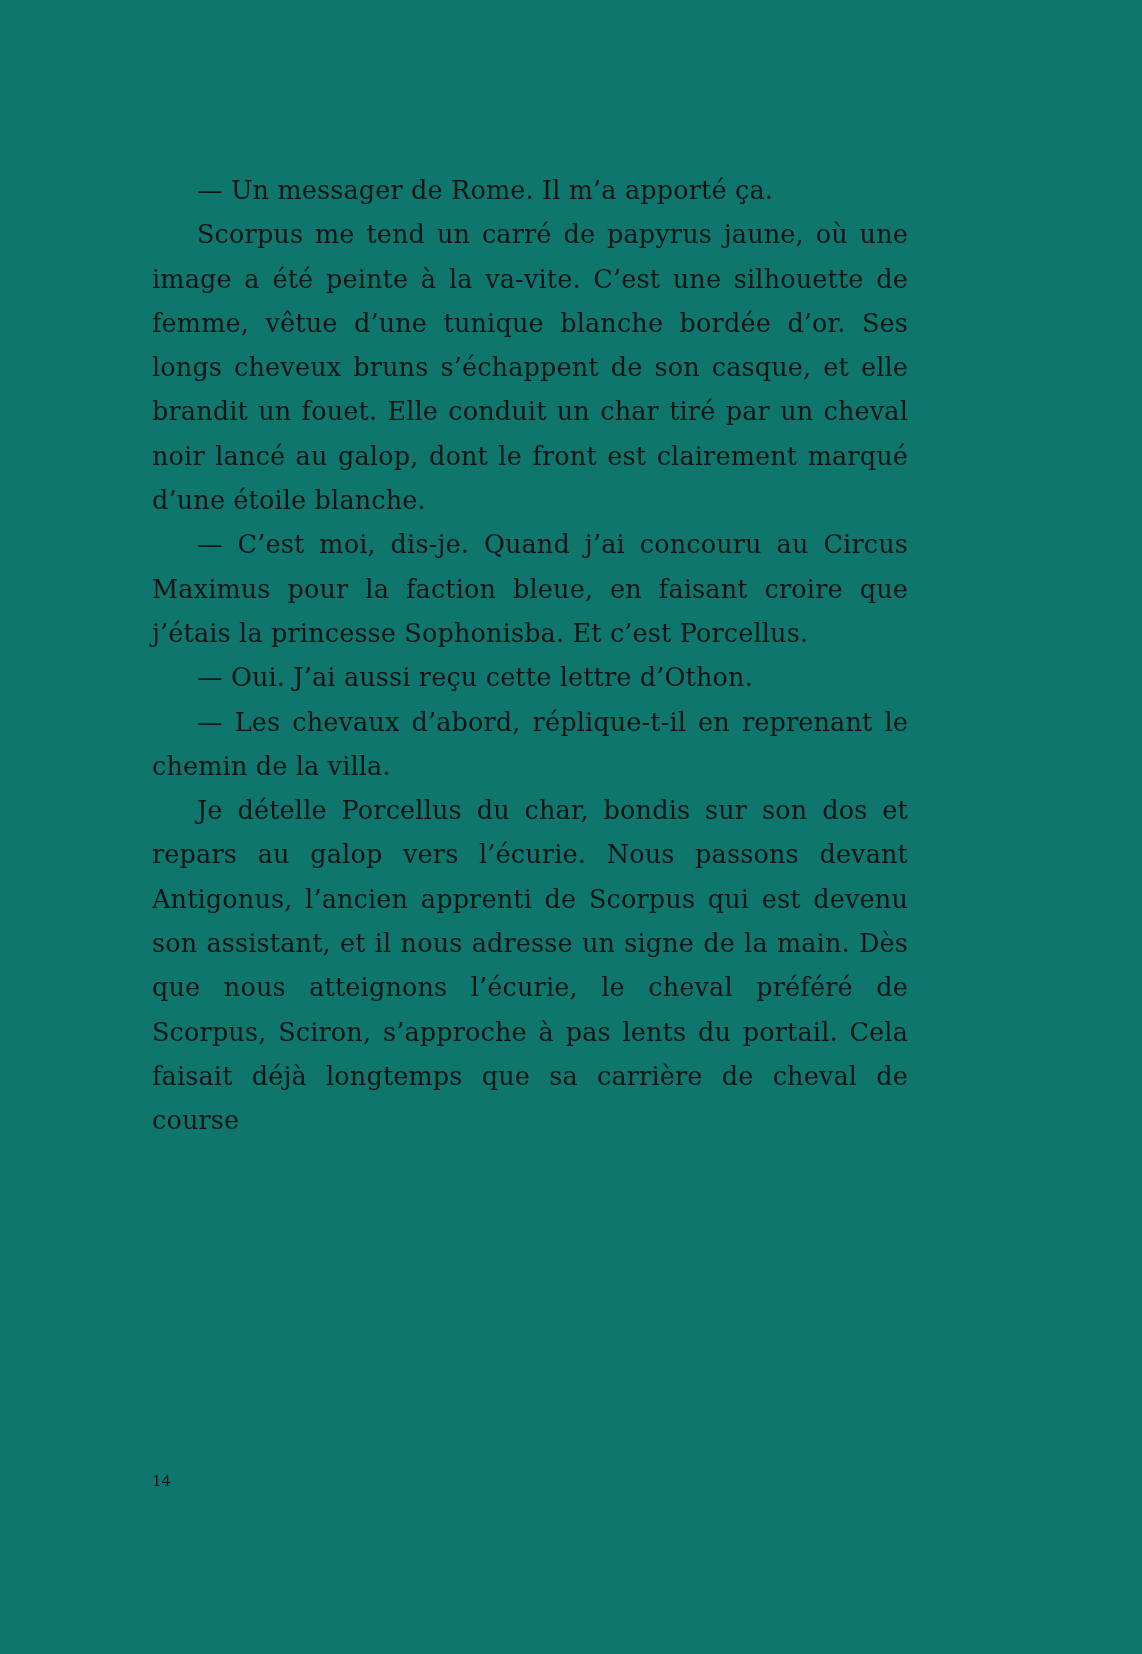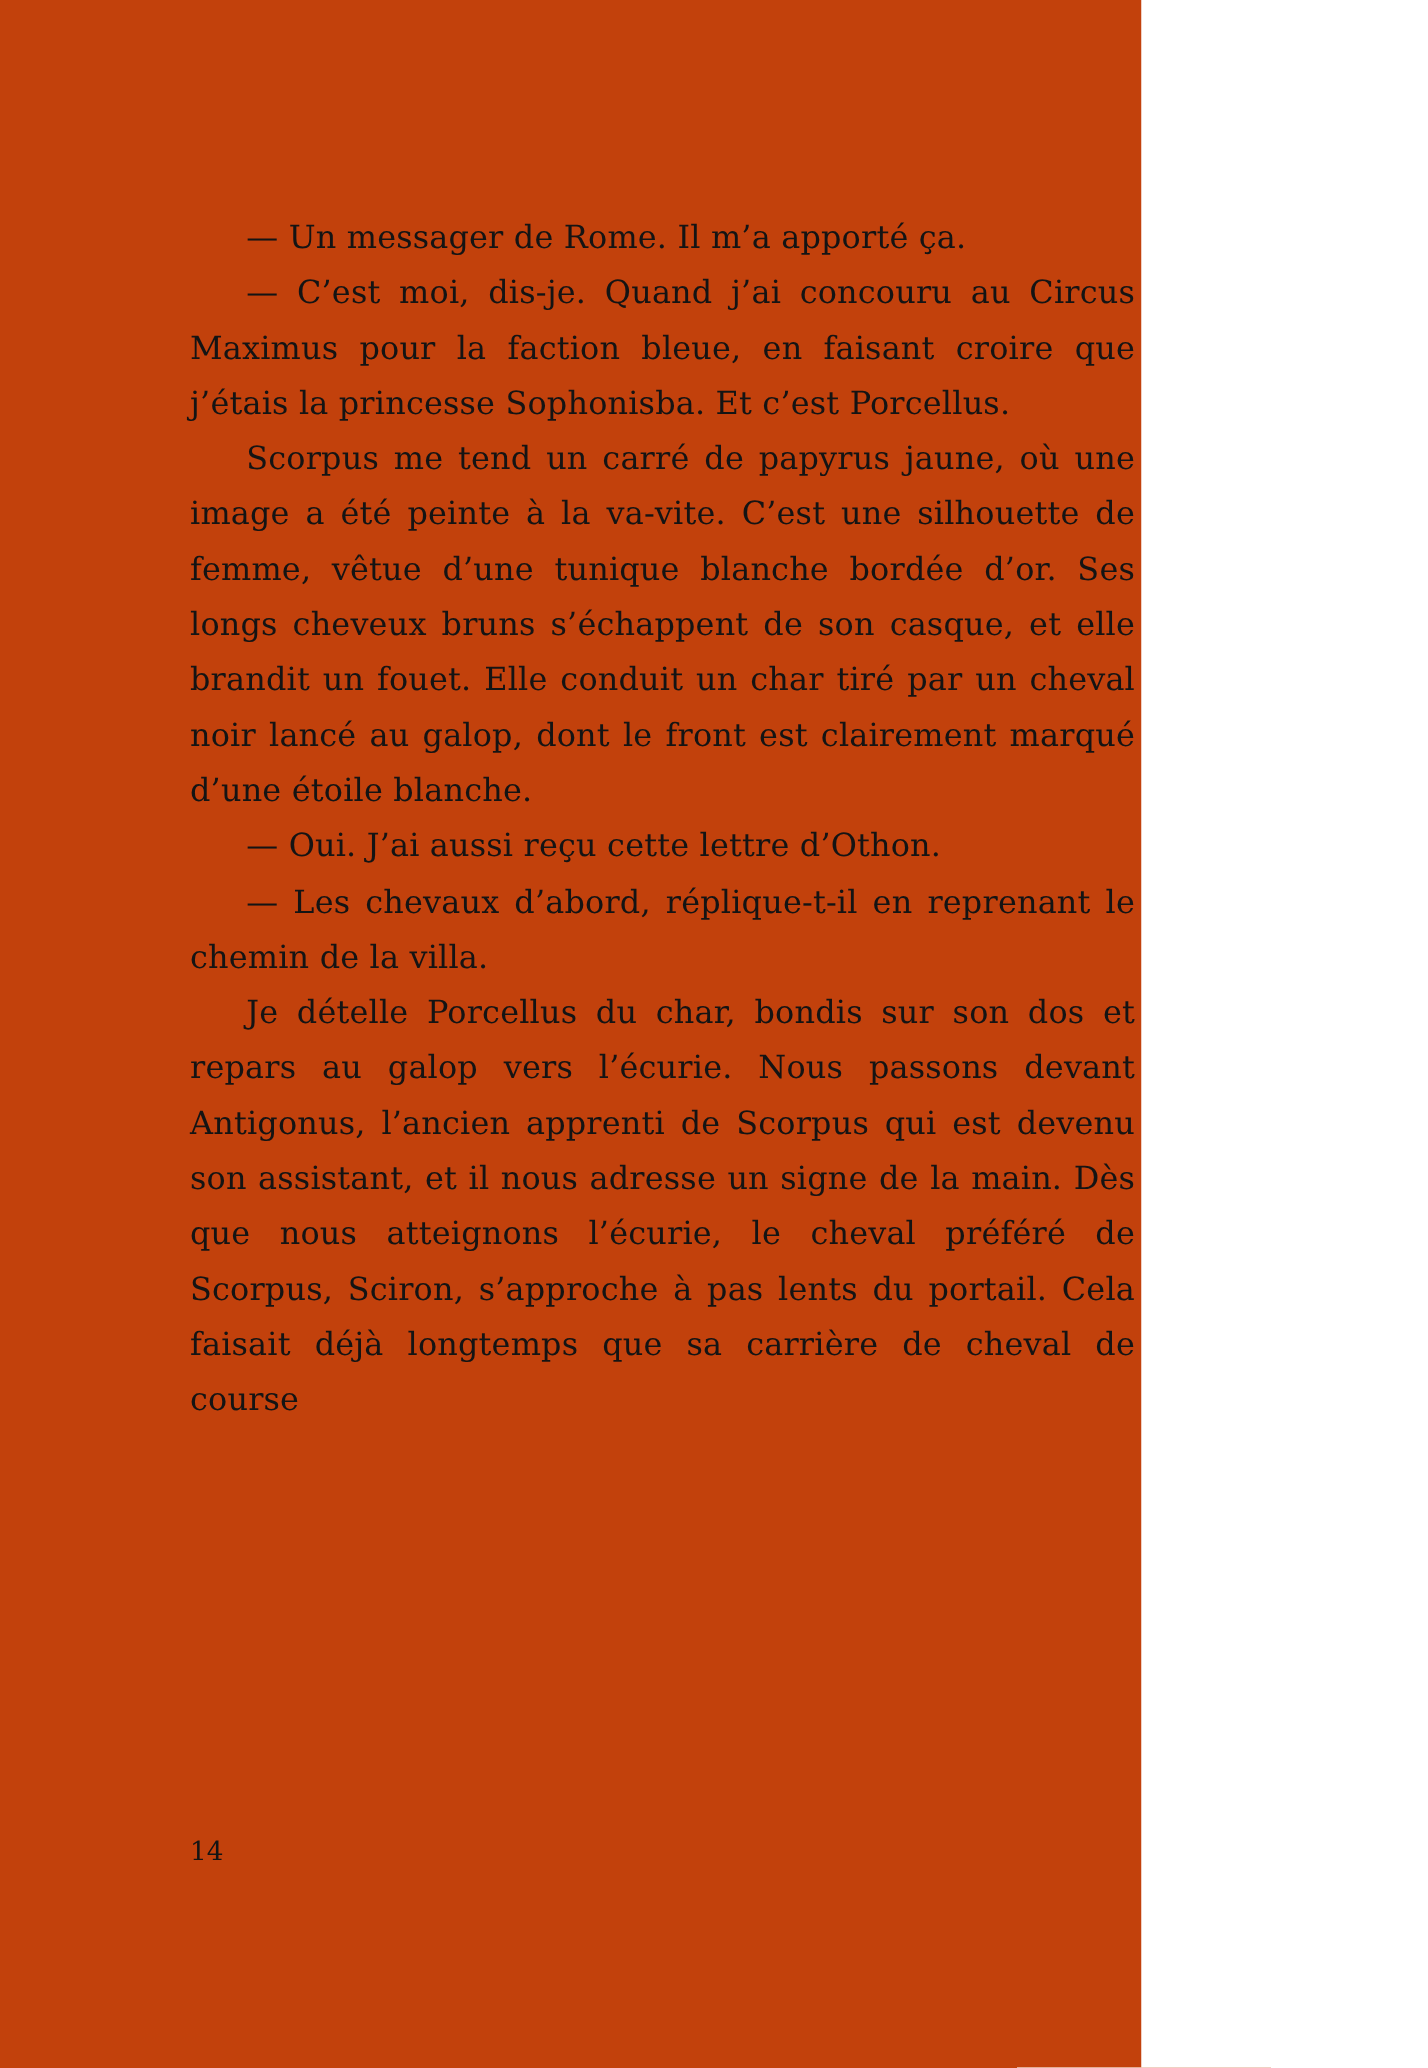--- a/index.html
+++ b/index.html
@@ -11,23 +11,23 @@
     width: 1142px;
     height: 1654px;
     position: relative;
     font-family: "DejaVu Serif", serif;
     color: #111111;
   }
   #page {
     position: absolute;
     left: 0;
     top: 0;
-    width: 913px;
+    width: 1142px;
     height: 1654px;
-    background: #c2410c;
+    background: #0f766e;
   }
   #text-column {
     position: absolute;
     left: 152px;
     top: 168px;
     width: 756px;
   }
   p.para {
     margin: 0;
     font-size: 25.5px;
@@ -38,35 +38,35 @@
     color: #141414;
     hyphens: manual;
   }
   p.indent {
     text-indent: 45px;
   }
   .page-number {
     position: absolute;
     left: 152px;
     top: 1468px;
-    font-size: 21px;
+    font-size: 15px;
     line-height: 26px;
     color: #141414;
     font-family: "DejaVu Serif", serif;
   }
 </style>
 </head>
 <body>
 
 <div id="page">
 
   <div id="text-column">
     <p class="para indent">— Un messager de Rome. Il m’a apporté ça.</p>
+    <p class="para indent">Scorpus me tend un carré de papyrus jaune, où une image a été peinte à la va-vite. C’est une silhouette de femme, vêtue d’une tunique blanche bordée d’or. Ses longs cheveux bruns s’échappent de son casque, et elle brandit un fouet. Elle conduit un char tiré par un cheval noir lancé au galop, dont le front est clairement marqué d’une étoile blanche.</p>
     <p class="para indent">— C’est moi, dis-je. Quand j’ai concouru au Circus Maximus pour la faction bleue, en faisant croire que j’étais la princesse Sophonisba. Et c’est Porcellus.</p>
-    <p class="para indent">Scorpus me tend un carré de papyrus jaune, où une image a été peinte à la va-vite. C’est une silhouette de femme, vêtue d’une tunique blanche bordée d’or. Ses longs cheveux bruns s’échappent de son casque, et elle brandit un fouet. Elle conduit un char tiré par un cheval noir lancé au galop, dont le front est clairement marqué d’une étoile blanche.</p>
     <p class="para indent">— Oui. J’ai aussi reçu cette lettre d’Othon.</p>
     <p class="para indent">— Les chevaux d’abord, réplique-t-il en reprenant le chemin de la villa.</p>
     <p class="para indent">Je dételle Porcellus du char, bondis sur son dos et repars au galop vers l’écurie. Nous passons devant Antigonus, l’ancien apprenti de Scorpus qui est devenu son assistant, et il nous adresse un signe de la main. Dès que nous atteignons l’écurie, le cheval préféré de Scorpus, Sciron, s’approche à pas lents du portail. Cela faisait déjà longtemps que sa carrière de cheval de course</p>
   </div>
 
   <div class="page-number">14</div>
 
 </div>
 
 </body></html>

